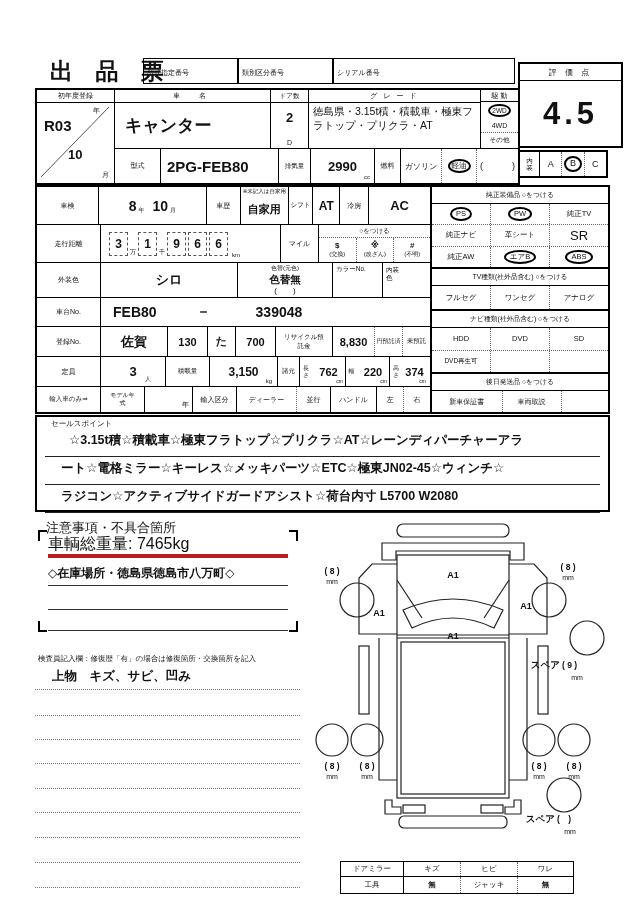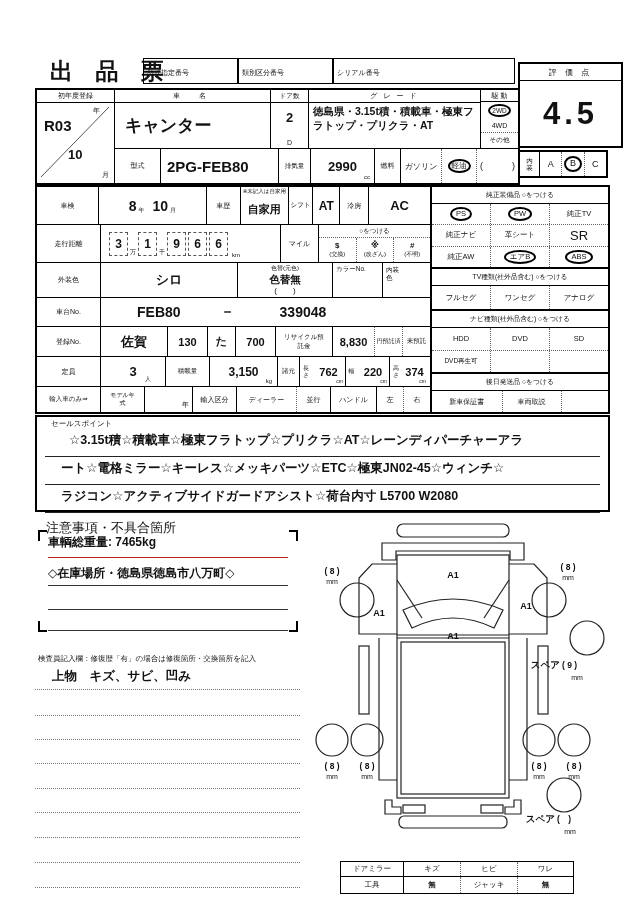--- a/index.html
+++ b/index.html
@@ -78,21 +78,21 @@
       </div>
       <div class="col bl" style="width:38px">
         <div class="cc bb" style="height:13px;font-size:6.5px">ドア数</div>
         <div style="flex:1;position:relative">
           <div class="cc" style="height:28px;font-size:13px;font-weight:bold">2</div>
           <div class="abs" style="bottom:2px;left:0;right:0;text-align:center;font-size:7px">D</div>
         </div>
       </div>
       <div class="col bl" style="width:172px">
         <div class="cc bb lbl" style="height:13px;letter-spacing:2px">グ レ ー ド</div>
-        <div style="flex:1;font-size:10.5px;font-weight:bold;line-height:1.3;padding:2px 4px">徳島県・3.15t積・積載車・極東フラトップ・プリクラ・AT</div>
+        <div style="flex:1;font-size:10.5px;font-weight:normal;line-height:1.3;padding:2px 4px">徳島県・3.15t積・積載車・極東フラトップ・プリクラ・AT</div>
       </div>
       <div class="col bl" style="width:38px">
         <div class="cc bb lbl" style="height:12px">駆 動</div>
         <div class="cc" style="height:17px">
             <span class="circ" style="font-size:6.5px;padding:1px 2px">2WD</span>
           </div>
         <div class="cc" style="height:14px;font-size:7px;border-bottom:1px dotted #666">4WD</div>
         <div class="cc" style="flex:1;font-size:6.5px">その他</div>
       </div>
     </div>
@@ -182,21 +182,21 @@
         </div>
         <div style="width:50px">
           <span class="abs" style="margin:2px 0 0 3px;font-size:6.5px">カラーNo.</span>
           </div>
         <div style="width:48px">
           <span style="display:inline-block;margin:3px 0 0 3px;width:15px;font-size:6.5px;line-height:1.2;word-break:break-all">内装色</span></div>
       </div>
       <div class="row" style="height:29px">
         <div class="cc lbl" style="width:63px">車台No.</div>
         <div style="width:330px;display:flex;align-items:center;font-size:14px;font-weight:bold">
-          <span style="margin-left:36px">FEB80</span>
+          <span style="margin-left:12px">FEB80</span>
           <span style="margin-left:40px">－</span>
           <span style="margin-left:45px">339048</span>
         </div>
       </div>
       <div class="row" style="height:30px">
         <div class="cc lbl" style="width:63px">登録No.</div>
         <div class="cc bold" style="width:67px;font-size:13px">佐賀</div>
         <div class="cc bold" style="width:40px;font-size:11px">130</div>
         <div class="cc bold" style="width:28px;font-size:11px">た</div>
         <div class="cc bold" style="width:40px;font-size:11px">700</div>
@@ -314,21 +314,21 @@
     <div class="sline" style="padding-left:16px">ラジコン☆アクティブサイドガードアシスト☆荷台内寸 L5700 W2080</div>
   </div>
 
   <span class="abs" style="left:46px;top:519px;font-size:13px">注意事項・不具合箇所</span>
   <div class="abs" style="left:38px;top:530px;width:260px;height:102px">
     <span class="corner" style="left:0;top:0;border-left:2px solid #000;border-top:2px solid #000"></span>
     <span class="corner" style="left:0;bottom:0;border-left:2px solid #000;border-bottom:2px solid #000"></span>
     <span class="corner" style="right:0;top:0;border-right:2px solid #000;border-top:2px solid #000"></span>
     <span class="corner" style="right:0;bottom:0;border-right:2px solid #000;border-bottom:2px solid #000"></span>
     <div style="padding:4px 10px 0">
-      <div style="font-size:12px;font-weight:bold;height:24px;border-bottom:1px solid #b91c1c">車輌総重量: 7465kg</div>
+      <div style="font-size:16px;font-weight:normal;height:24px;border-bottom:4px solid #b91c1c">車輌総重量: 7465kg</div>
       <div style="font-size:12px;font-weight:bold;height:28px;padding-top:7px;border-bottom:1px solid #333">◇在庫場所・徳島県徳島市八万町◇</div>
       <div style="height:24px;border-bottom:1px solid #333"></div>
       <div style="height:21px;border-bottom:1px solid #333"></div>
     </div>
   </div>
 
   <div class="abs" style="left:38px;top:654px;font-size:7.5px;white-space:nowrap">検査員記入欄：修復歴「有」の場合は修復箇所・交換箇所を記入</div>
   <div class="abs" style="left:52px;top:668px;font-size:12.5px;font-weight:bold">上物　キズ、サビ、凹み</div>
   <div class="dotline" style="top:689px"></div>
   <div class="dotline" style="top:715px"></div>

